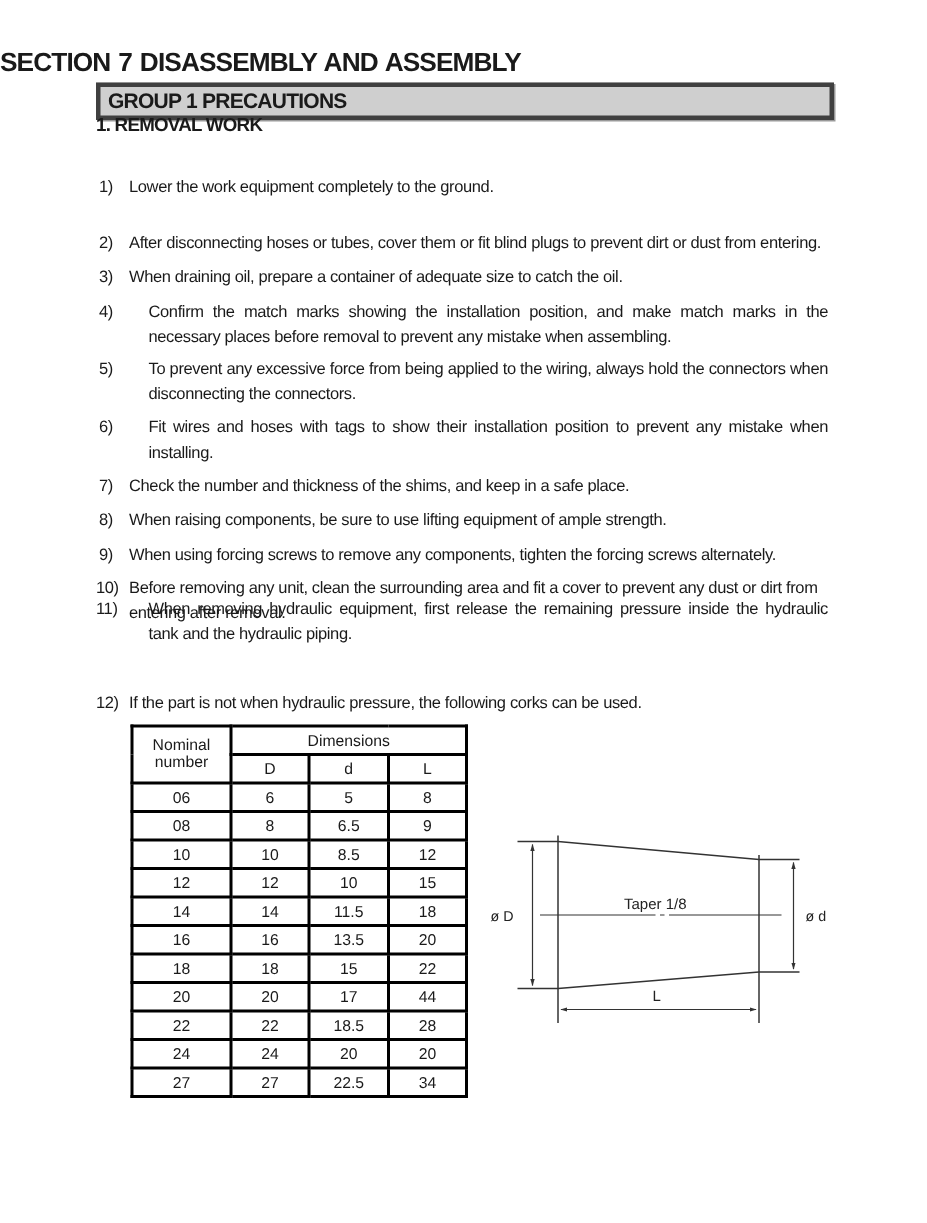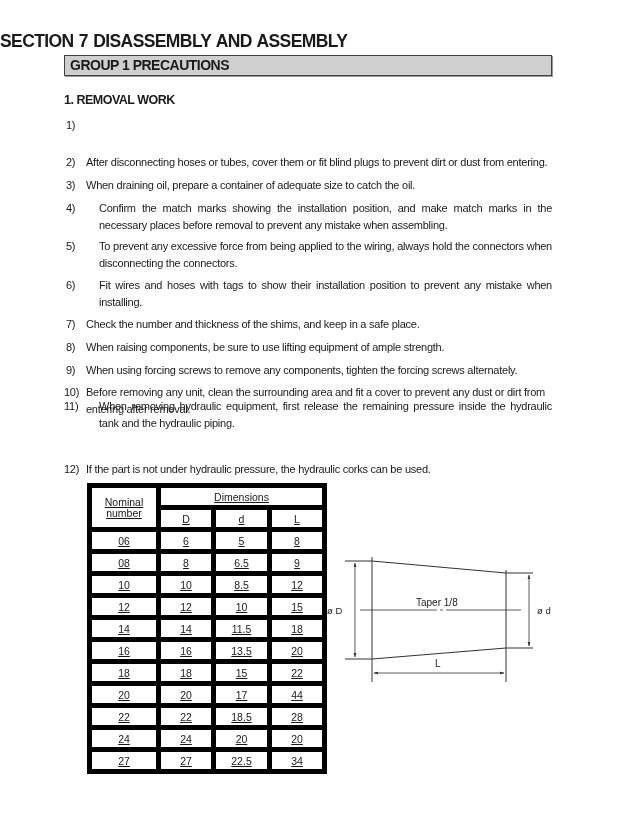--- a/index.html
+++ b/index.html
@@ -1,45 +1,46 @@
 <!DOCTYPE html>
 <html><head>
 <meta charset="utf-8">
 <style>
   html, body { margin: 0; padding: 0; background: #ffffff; }
   body { width: 618px; height: 815px; position: relative; overflow: hidden;
          font-family: "Liberation Sans", sans-serif; color: #1a1a1a; }
   .section-title { position: absolute; left: 0; top: 31px; width: 552px; 
          font-size: 17.5px; font-weight: bold; letter-spacing: -0.6px; word-spacing: 1px; }
   .group-bar { position: absolute; left: 64px; top: 55px; width: 486px; height: 19px;
-         background: #cfcfcf; border: 1px solid #404040; box-shadow: 1px 1px 0 #999; }
+         background: #cfcfcf; border: 3px solid #404040; box-shadow: 1px 1px 0 #999; }
   .group-bar span { position: absolute; left: 5px; top: 1px; font-size: 14px; font-weight: bold; letter-spacing: -0.5px; }
-  .heading { position: absolute; left: 64px; top: 93px; font-size: 12.5px; font-weight: bold; letter-spacing: -0.5px; }
+  .heading { position: absolute; left: 64px; top: 76px; font-size: 12.5px; font-weight: bold; letter-spacing: -0.5px; }
   .item { position: absolute; left: 66px; width: 486px; font-size: 11px; line-height: 16.5px; letter-spacing: -0.25px; }
   .item .num { position: absolute; left: 0; top: 0; }
   .item .txt { display: block; margin-left: 20px; }
   .item.j .txt { text-align: justify; text-align-last: left; margin-left: 33px; }
   .tbl { position: absolute; left: 87px; top: 483px; border-collapse: collapse; font-size: 10.5px; }
-  .tbl td { border: 5px solid #000000; text-align: center; height: 17px; padding: 0; text-decoration: underline; }
+  .tbl td { border: 2px solid #000000; text-align: center; height: 17px; padding: 0; }
   .tbl .c0 { width: 64px; } .tbl .c1 { width: 50px; } .tbl .c2 { width: 51px; } .tbl .c3 { width: 50px; }
   .tbl .nom { line-height: 11px; vertical-align: middle; }
   .diagram { position: absolute; left: 320px; top: 545px; }
 </style>
 </head>
 <body>
 
 <div class="section-title">SECTION   7  DISASSEMBLY AND ASSEMBLY</div>
 <div class="group-bar">
   <span>GROUP  1  PRECAUTIONS</span>
 </div>
 
 <div class="heading">1. REMOVAL WORK</div>
 
 <div class="item" style="top:117px;">
   <span class="num">1)</span>
+  <span class="txt">Lower the work equipment completely to the ground.</span>
 </div>
 <div class="item" style="top:154px;">
   <span class="num">2)</span>
   <span class="txt">After disconnecting hoses or tubes, cover them or fit blind plugs to prevent dirt or dust from entering.</span>
 </div>
 <div class="item" style="top:177px;">
   <span class="num">3)</span>
   <span class="txt">When draining oil, prepare a container of adequate size to catch the oil.</span>
 </div>
 <div class="item j" style="top:200px;">
@@ -69,21 +70,21 @@
 <div class="item" style="top:384px;">
   <span class="num" style="left:-2px;">10)</span>
   <span class="txt">Before removing any unit, clean the surrounding area and fit a cover to prevent any dust or dirt from entering after removal.</span>
 </div>
 <div class="item j" style="top:398px;">
   <span class="num" style="left:-2px;">11)</span>
   <span class="txt">When removing hydraulic equipment, first release the remaining pressure inside the hydraulic tank and the hydraulic piping.</span>
 </div>
 <div class="item" style="top:461px;">
   <span class="num" style="left:-2px;">12)</span>
-  <span class="txt">If the part is not under hydraulic pressure, the hydraulic corks can be used.</span>
+  <span class="txt">If the part is not when hydraulic pressure, the following corks can be used.</span>
 </div>
 
 <table class="tbl">
   <tbody>
       <tr>
     <td class="c0 nom" rowspan="2">Nominal number</td>
     <td colspan="3">Dimensions</td>
   </tr>
   <tr>
     <td class="c1">D</td>

